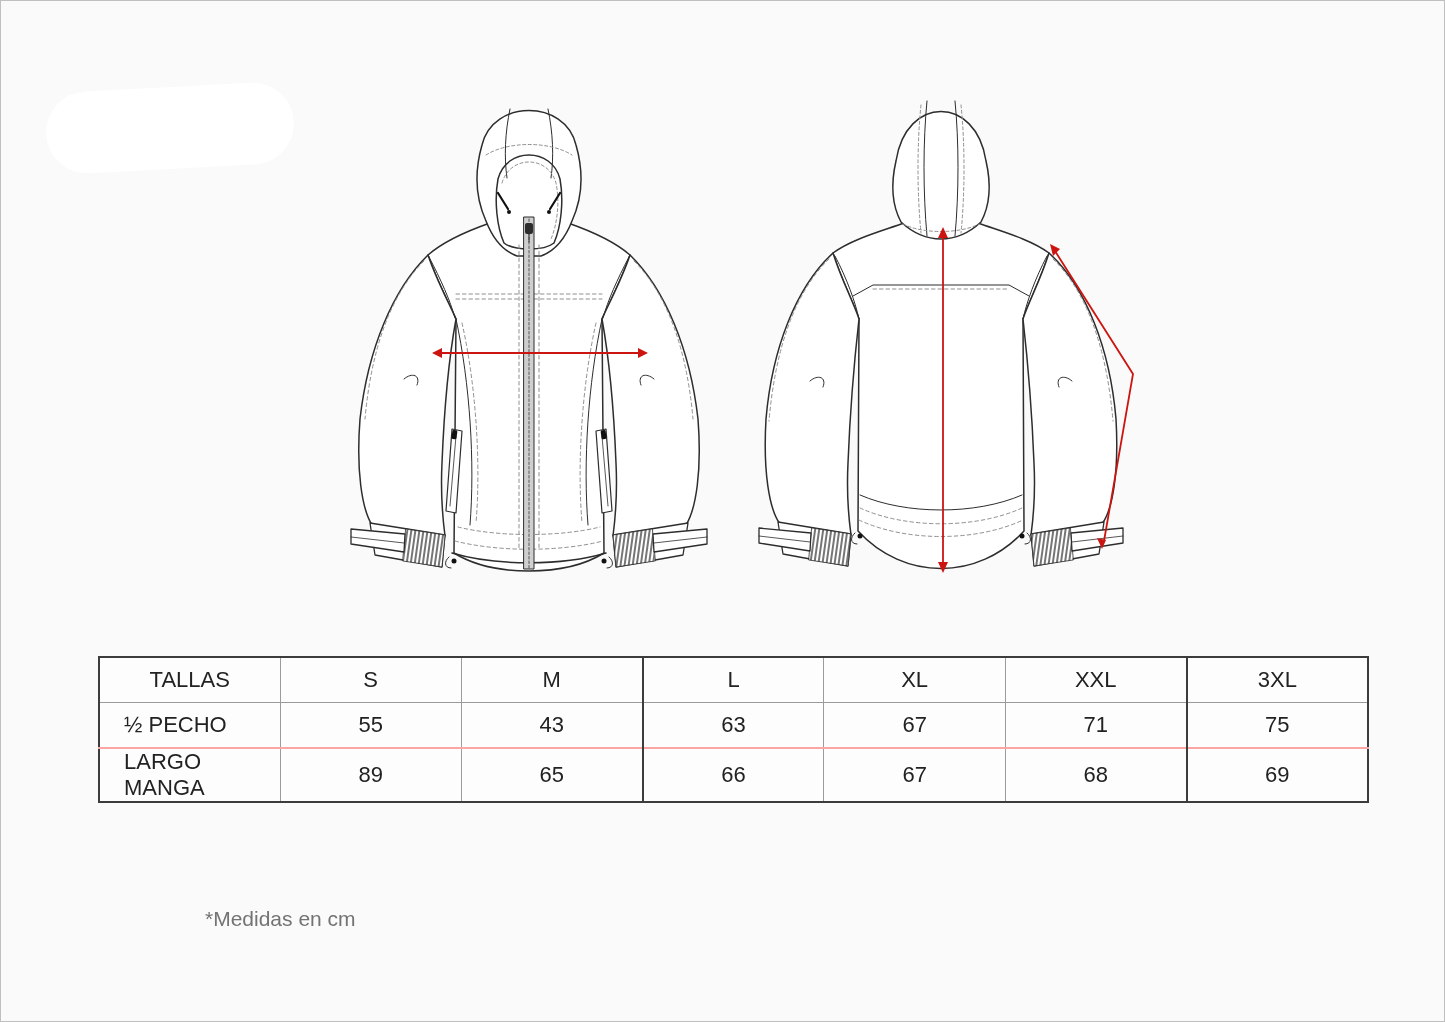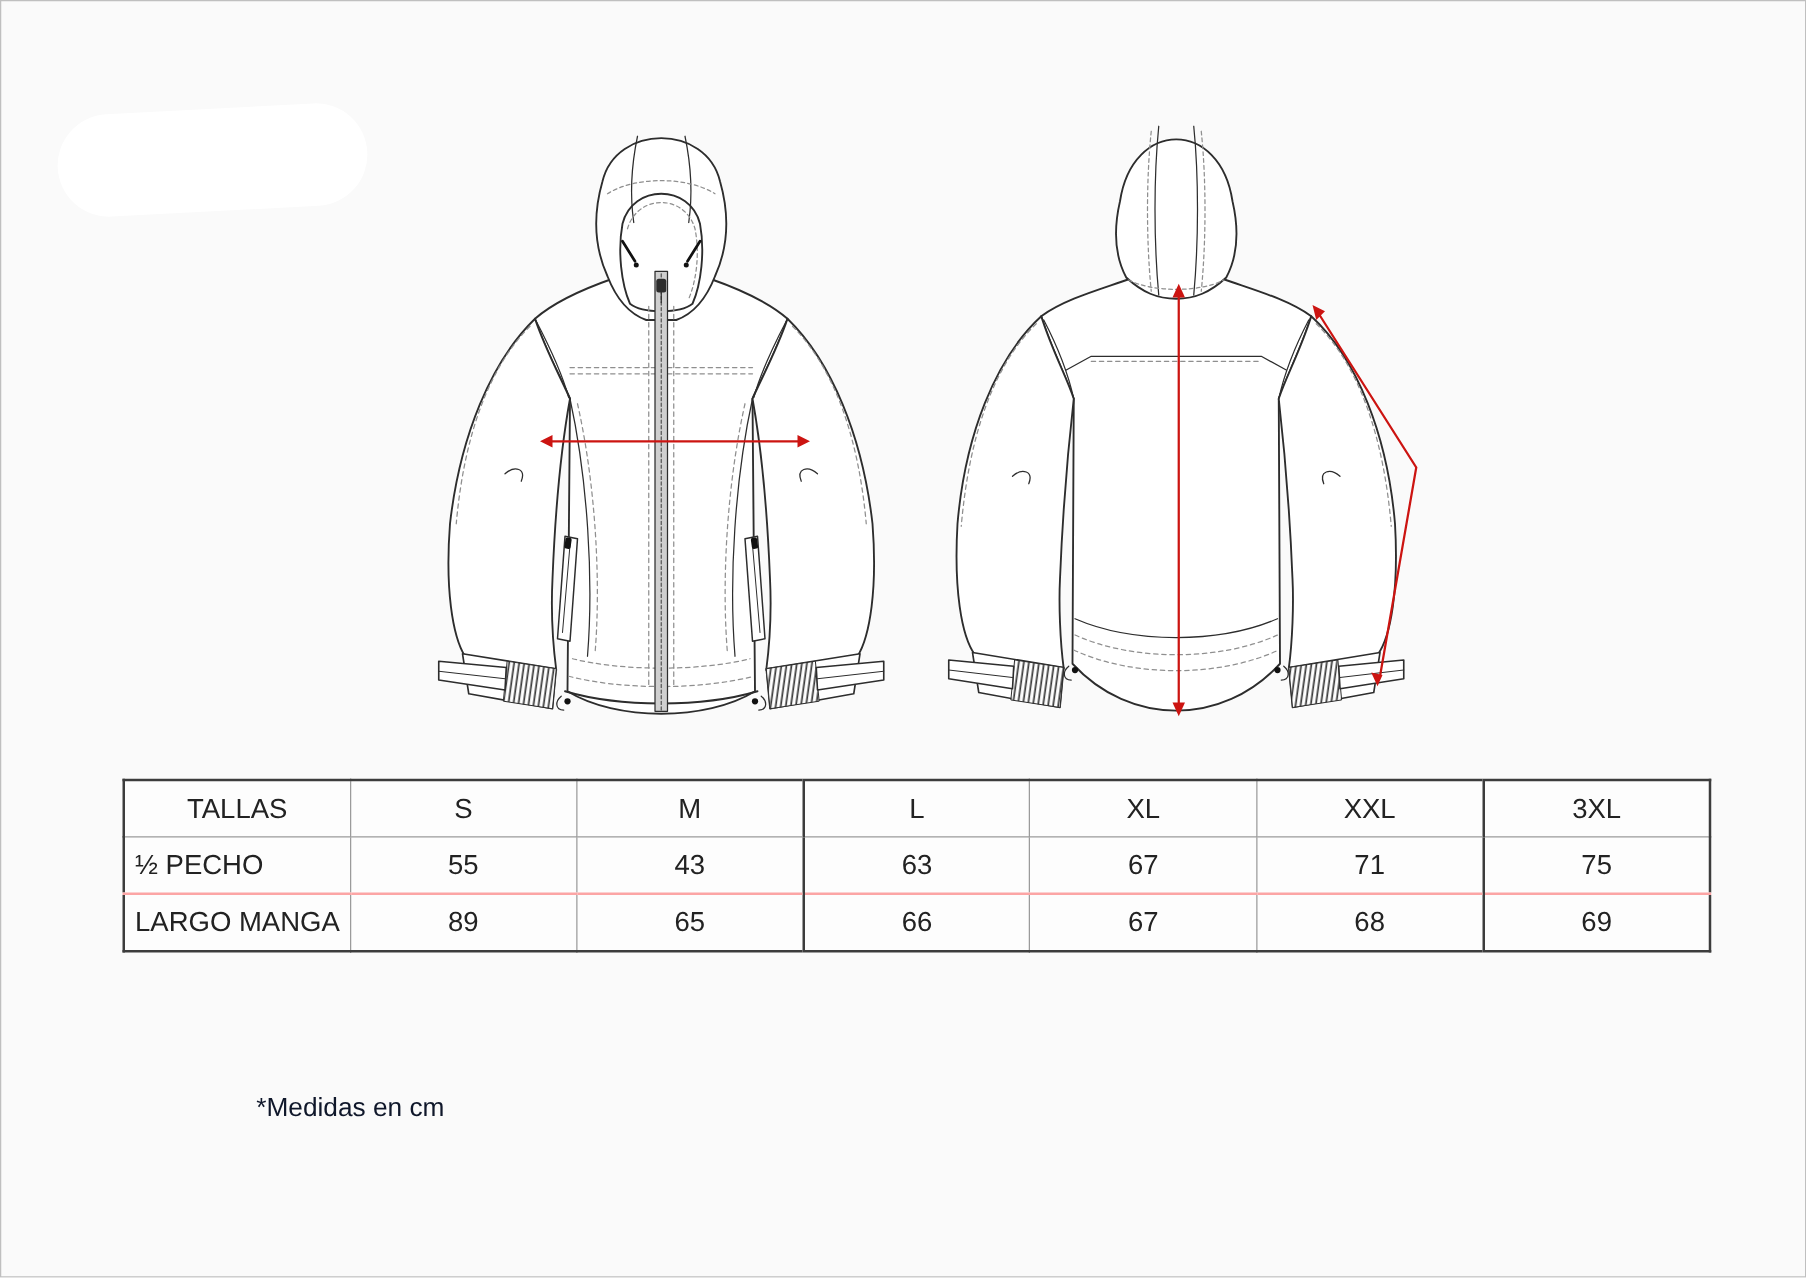--- a/index.html
+++ b/index.html
@@ -13,41 +13,41 @@
     font-family:"Liberation Sans","DejaVu Sans",sans-serif;
     color:#1f1f1f;
   }
   .white-patch{
     position:absolute;left:45px;top:86px;width:248px;height:82px;
     background:#ffffff;border-radius:48px;transform:rotate(-3deg);
   }
   .drawing{position:absolute;}
   
   .size-table{
-    position:absolute;left:97px;top:622px;
+    position:absolute;left:97px;top:655px;
     border-collapse:collapse;table-layout:fixed;
     width:1271px;
     font-size:22px;color:#222;
     background:#fdfdfd;
   }
   .size-table th,.size-table td{
     border:1px solid #9b9b9b;
     height:44px;
     text-align:center;
     font-weight:400;
     padding:0;
   }
   .size-table{border:2px solid #3c3c3c;}
-  .size-table .label-cell{text-align:left;padding-left:8px;}
+  .size-table .label-cell{text-align:left;padding-left:24px;}
   .size-table .thick-left{border-left:2px solid #3c3c3c;}
   .size-table .thick-top td{border-top:2px solid #fca5a5;}
   
   .notes{
-    position:absolute;left:204px;top:872px;
-    font-size:21px;line-height:27px;color:#0f172a;
+    position:absolute;left:204px;top:904px;
+    font-size:21px;line-height:27px;color:#737373;
   }
 </style>
 </head>
 <body>
 
 <div id="screen">
 
   <div class="white-patch"></div>
 
   <svg class="drawing" style="left:347px;top:82px" width="372" height="508" viewBox="0 0 372 508">

